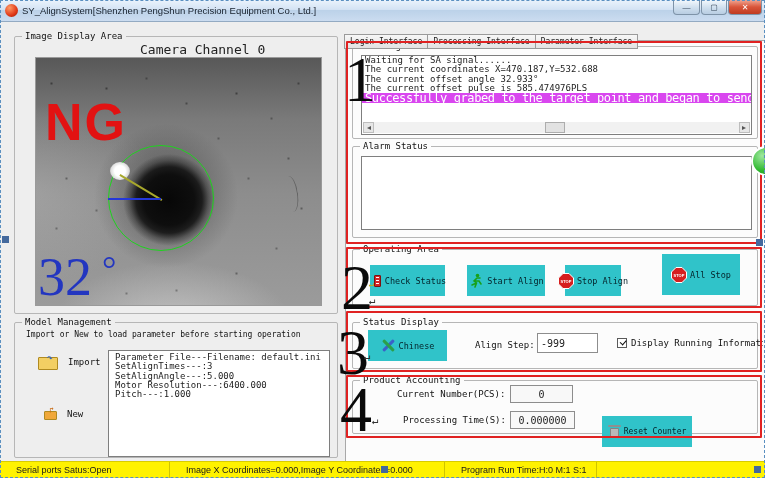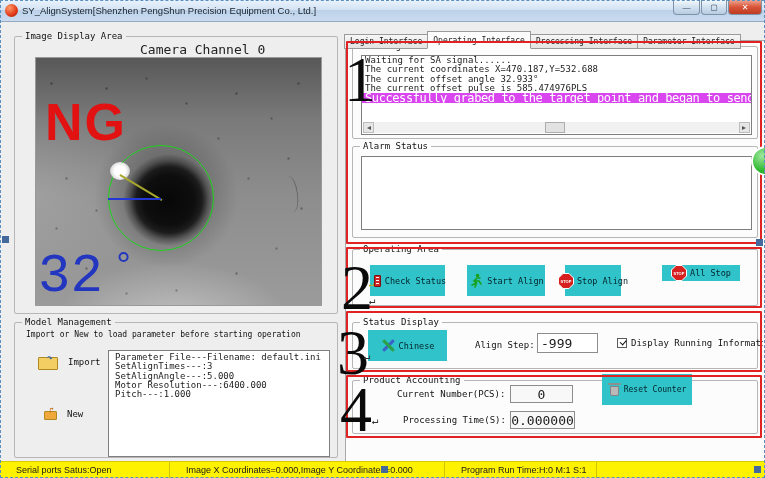--- a/index.html
+++ b/index.html
@@ -40,21 +40,21 @@
     left:35px;top:57px;width:287px;height:249px;border:1px solid #9a9a9a;overflow:hidden;
     background:
       radial-gradient(circle 46px at 133px 142px, #070707 0%, #0e0e0e 55%, rgba(14,14,14,.85) 72%, rgba(40,40,40,.45) 86%, rgba(0,0,0,0) 100%),
       radial-gradient(circle 72px at 130px 138px, rgba(25,25,25,.5), rgba(60,60,60,.28) 60%, rgba(0,0,0,0) 100%),
       radial-gradient(ellipse 170px 90px at 48% 108%, rgba(225,225,225,.55), rgba(0,0,0,0) 70%),
       radial-gradient(ellipse 220px 130px at -8% 55%, rgba(200,200,200,.35), rgba(0,0,0,0) 70%),
       linear-gradient(180deg,#585858 0%,#7a7a7a 25%,#8d8d8d 55%,#9b9b9b 100%);
   }
   .cam-rel{position:absolute;}
   .ng-text{left:9px;top:38px;font-family:"Liberation Sans",sans-serif;font-weight:bold;font-size:52px;line-height:1;color:#e21212;letter-spacing:2px;}
-  .angle-text{left:2px;top:192px;font-family:Liberation Mono, monospace;font-size:54px;line-height:1;color:#2336c0;}
+  .angle-text{left:2px;top:192px;font-family:Liberation Serif, serif;font-size:54px;line-height:1;color:#2336c0;}
   .angle-deg{font-size:36px;vertical-align:14px;margin-left:10px;}
   .ring{left:72px;top:87px;width:106px;height:106px;border:1.5px solid #1ed31e;border-radius:50%;}
   .spot{left:74px;top:104px;width:20px;height:18px;border-radius:50%;
     background:radial-gradient(circle,#ffffff 0 40%,rgba(255,255,255,.75) 65%,rgba(255,255,255,0) 100%);}
   .line-blue{left:72px;top:140px;width:53px;height:2px;background:#2438d8;}
   .line-yellow{left:84px;top:116px;width:49px;height:1.5px;background:#a8a82c;transform:rotate(31deg);transform-origin:left center;}
   .scratch{left:248px;top:118px;width:14px;height:36px;border-right:1.5px solid rgba(20,20,20,.35);border-radius:50%;transform:rotate(-8deg);}
   .noise{left:0;top:0;width:1px;height:1px;background:transparent;
     box-shadow:15px 25px 0 .5px rgba(0,0,0,.4),40px 60px 0 .5px rgba(0,0,0,.35),70px 30px 0 .5px rgba(0,0,0,.4),
     110px 20px 0 .5px rgba(0,0,0,.3),150px 45px 0 .5px rgba(0,0,0,.35),200px 35px 0 .5px rgba(0,0,0,.4),
@@ -105,21 +105,21 @@
   .trash-icon{width:13px;height:15px;position:relative;}
   .trash-icon .lid{position:absolute;left:0;top:1px;width:13px;height:2px;background:#8f8f8f;border-radius:1px;}
   .trash-icon .can{position:absolute;left:2px;top:4px;width:9px;height:10px;background:#b9b9b9;border:1px solid #848484;border-radius:0 0 2px 2px;}
   .folder{position:relative;}
   .folder .back{position:absolute;background:#f3cf63;border:1px solid #b08a20;border-radius:1px;}
   .folder .arrow{position:absolute;font-size:10px;line-height:1;}
 
   .checkbox{width:10px;height:10px;background:#fff;border:1px solid #5a5a5a;position:relative;flex:none;}
   .checkbox .tick{position:absolute;left:1.5px;top:1px;width:6px;height:3.5px;border-left:1.5px solid #111;border-bottom:1.5px solid #111;transform:rotate(-48deg);}
 
-  .field{font-family:"DejaVu Sans Mono",monospace;font-size:13px;border:1px solid #8d8d8d;background:#fff;color:#1c1c1c;}
+  .field{font-family:"DejaVu Sans Mono",monospace;font-size:10px;border:1px solid #8d8d8d;background:#fff;color:#1c1c1c;}
   .field.ctr{text-align:center;background:#f8f8f8;}
   .lab{font-size:9px;white-space:nowrap;color:#111;}
 
   
   .redrect{border:2px solid #e02222;border-radius:1px;pointer-events:none;z-index:20;}
   .anum{font-family:"Liberation Serif","DejaVu Serif",serif;font-size:64px;line-height:.82;color:#0a0a0a;z-index:21;pointer-events:none;}
   .retmark{font-size:11px;color:#333;z-index:21;pointer-events:none;}
 
   
   .statusbar{left:0;bottom:0;width:765px;height:17px;background:#fff200;border-top:1px solid #d8cc00;display:flex;z-index:15;
@@ -187,21 +187,20 @@
   <div class="lline">Parameter File---Filename: default.ini</div>
   <div class="lline">SetAlignTimes---:3</div>
   <div class="lline">SetAlignAngle---:5.000</div>
   <div class="lline">Motor Resolution---:6400.000</div>
   <div class="lline">Pitch---:1.000</div>
 </div>
 
 <div class="abs page"></div>
 <div class="abs tabs">
   <div class="tab">Login Interface</div>
-  <div class="tab sel">Operating Interface</div>
   <div class="tab">Processing Interface</div>
   <div class="tab">Parameter Interface</div>
 </div>
 
 <div class="abs g" style="left:352px;top:46px;width:406px;height:93px;">
   <span class="gl bg-page">Running Status</span>
   <div class="lbx" style="position:absolute;left:8px;top:8px;width:391px;height:80px;">
     <div class="lline">Waiting for SA signal......</div>
     <div class="lline">The current coordinates X=470.187,Y=532.688</div>
     <div class="lline">The current offset angle 32.933°</div>
@@ -244,21 +243,21 @@
   </svg>
   <span>Start Align</span>
 </div>
 <div class="abs btn-cyan" style="left:565px;top:265px;width:56px;height:31px;">
   <svg class="icon" width="16" height="16" viewBox="0 0 16 16">
     <polygon points="5,0.5 11,0.5 15.5,5 15.5,11 11,15.5 5,15.5 0.5,11 0.5,5" fill="#d61f1f" stroke="#fff" stroke-width="1"></polygon>
     <text x="8" y="10" font-size="4" fill="#fff" text-anchor="middle" font-family="Liberation Sans,sans-serif" font-weight="bold">STOP</text>
   </svg>
   <span>Stop Align</span>
 </div>
-<div class="abs btn-cyan" style="left:662px;top:265px;width:78px;height:16px;">
+<div class="abs btn-cyan" style="left:662px;top:254px;width:78px;height:41px;">
   <svg class="icon" width="16" height="16" viewBox="0 0 16 16">
     <polygon points="5,0.5 11,0.5 15.5,5 15.5,11 11,15.5 5,15.5 0.5,11 0.5,5" fill="#d61f1f" stroke="#fff" stroke-width="1"></polygon>
     <text x="8" y="10" font-size="4" fill="#fff" text-anchor="middle" font-family="Liberation Sans,sans-serif" font-weight="bold">STOP</text>
   </svg>
   <span>All Stop</span>
 </div>
 
 <div class="abs g" style="left:352px;top:322px;width:406px;height:47px;">
   <span class="gl bg-page">Status Display</span>
 </div>
@@ -278,21 +277,21 @@
   <span class="lab" style="overflow:hidden;">Display Running Information</span>
 </div>
 
 <div class="abs g" style="left:352px;top:380px;width:406px;height:54px;">
   <span class="gl bg-page">Product Accounting</span>
 </div>
 <div class="abs lab" style="left:397px;top:389px;">Current Number(PCS):</div>
 <input class="abs field ctr" style="left: 510px; top: 385px; width: 63px; height: 18px;" value="0">
 <div class="abs lab" style="left:403px;top:415px;">Processing Time(S):</div>
 <input class="abs field ctr" style="left: 510px; top: 411px; width: 65px; height: 18px;" value="0.000000">
-<div class="abs btn-cyan" style="left:602px;top:374px;width:90px;height:31px;font-size:8px;">
+<div class="abs btn-cyan" style="left:602px;top:416px;width:90px;height:31px;font-size:8px;">
   <span class="icon trash-icon">
       <span class="lid"></span>
       <span class="can"></span>
     </span>
   <span>Reset Counter</span>
 </div>
 
 <div class="abs redrect" style="left:346px;top:41px;width:416px;height:203px;"></div>
 <div class="abs redrect" style="left:346px;top:247px;width:416px;height:61px;"></div>
 <div class="abs redrect" style="left:346px;top:311px;width:416px;height:61px;"></div>

